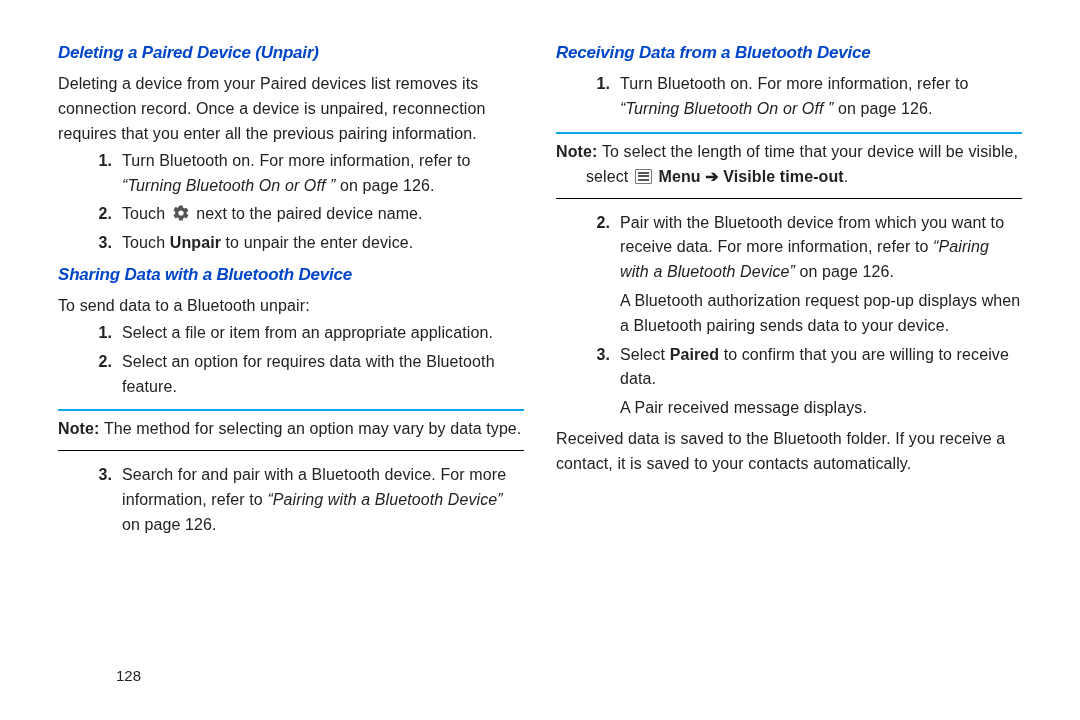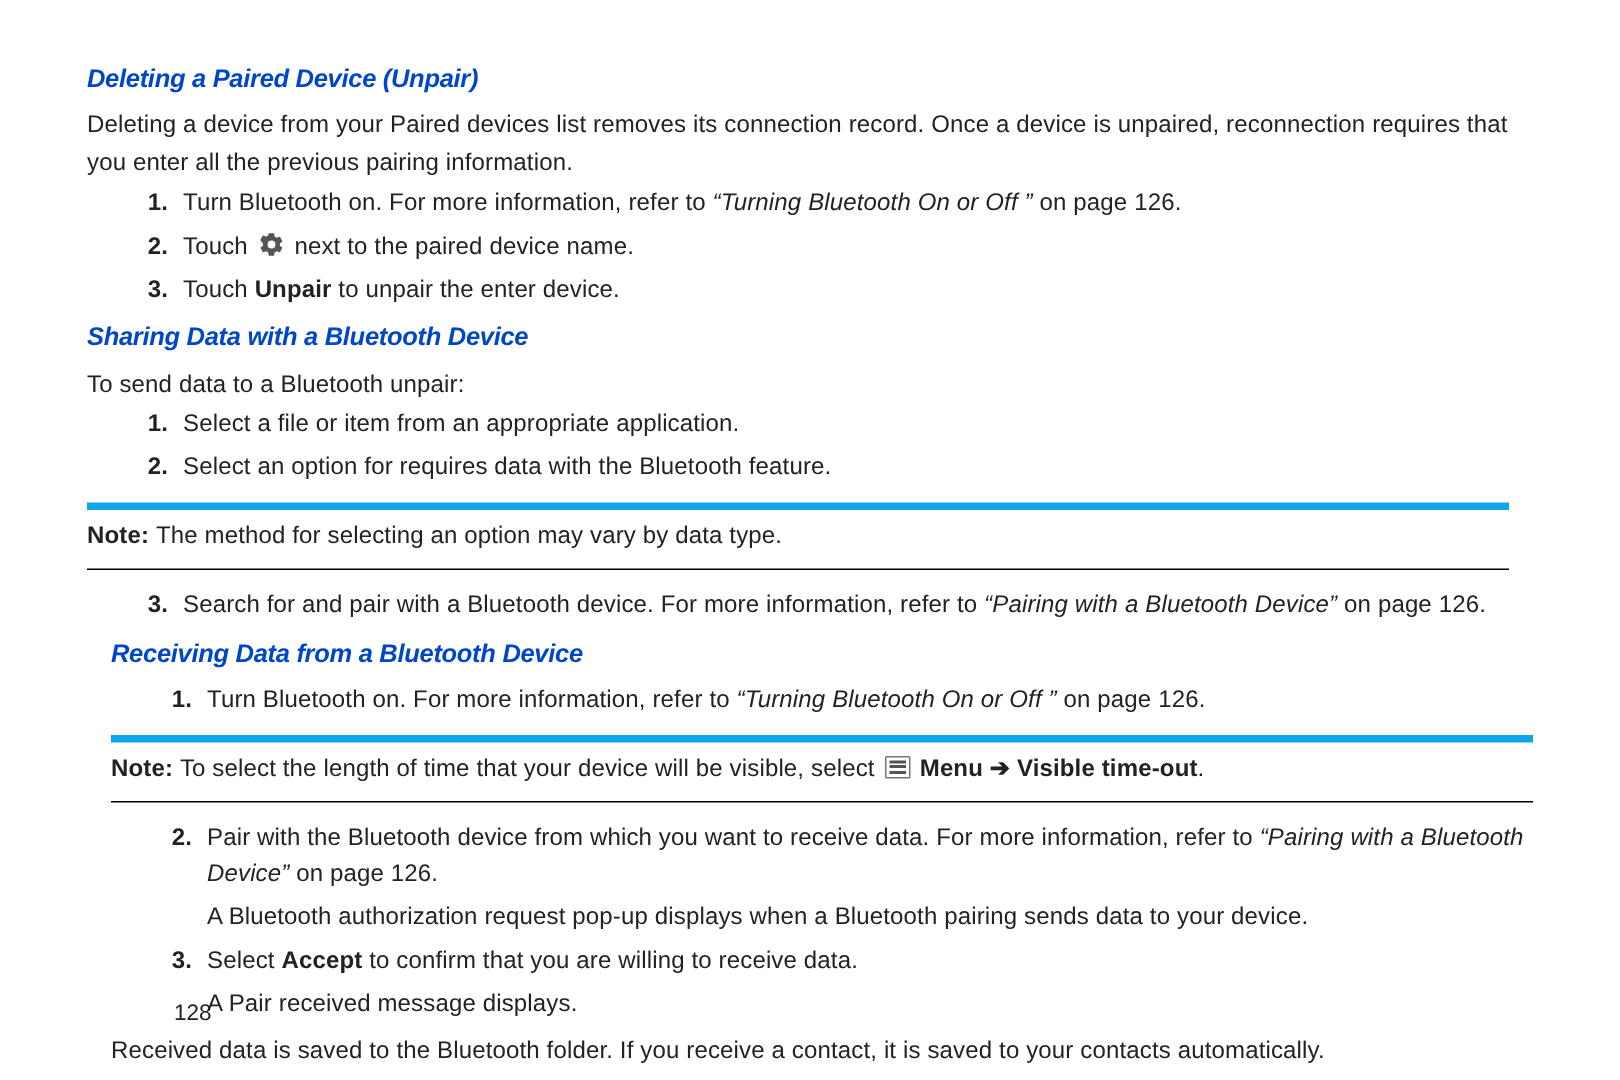--- a/index.html
+++ b/index.html
@@ -6,21 +6,21 @@
     margin: 0;
     padding: 0;
     width: 1080px;
     height: 720px;
     background: #fff;
     font-family: Arial, Helvetica, sans-serif;
     color: #222;
   }
   .page {
     display: flex;
-    flex-direction: column;
+    flex-direction: row;
     padding: 40px 58px 20px 58px;
     box-sizing: border-box;
     height: 100%;
     position: relative;
   }
   .col {
     flex: 1;
     font-size: 16px;
     line-height: 1.55;
     letter-spacing: 0.1px;
@@ -50,21 +50,21 @@
     font-weight: bold;
     width: 54px;
     text-align: right;
     padding-right: 10px;
     flex: none;
   }
   ol.steps > li > .body { flex: 1; }
   .italic-ref { font-style: italic; }
   .bold { font-weight: bold; }
   .note-box {
-    border-top: 5px solid #0ea5e9;
+    border-top: 2px solid #0ea5e9;
     border-bottom: 1px solid #000;
     padding: 6px 0 8px 0;
     margin: 10px 0 12px 0;
   }
   .note-box .note-body { padding-left: 30px; text-indent: -30px; }
   .note-label { font-weight: bold; }
   .pagenum {
     position: absolute;
     left: 116px;
     bottom: 36px;
@@ -198,21 +198,21 @@
       <li>
         <span class="num">2.</span>
         <span class="body">
           <span>Pair with the Bluetooth device from which you want to receive data. For more information, refer to </span><span class="italic-ref">“Pairing with a Bluetooth Device”</span><span>  on page 126.</span>
           <span class="step-sub">A Bluetooth authorization request pop-up displays when a Bluetooth pairing sends data to your device.</span>
         </span>
       </li>
       <li>
         <span class="num">3.</span>
         <span class="body">
-          <span>Select </span><span class="bold">Accept</span><span> to confirm that you are willing to receive data.</span>
+          <span>Select </span><span class="bold">Paired</span><span> to confirm that you are willing to receive data.</span>
           <span class="step-sub">A Pair received message displays.</span>
         </span>
       </li>
     </ol>
 
     <p class="para">Received data is saved to the Bluetooth folder. If you receive a contact, it is saved to your contacts automatically.</p>
 
   </div>
 
   <div class="pagenum">128</div>

